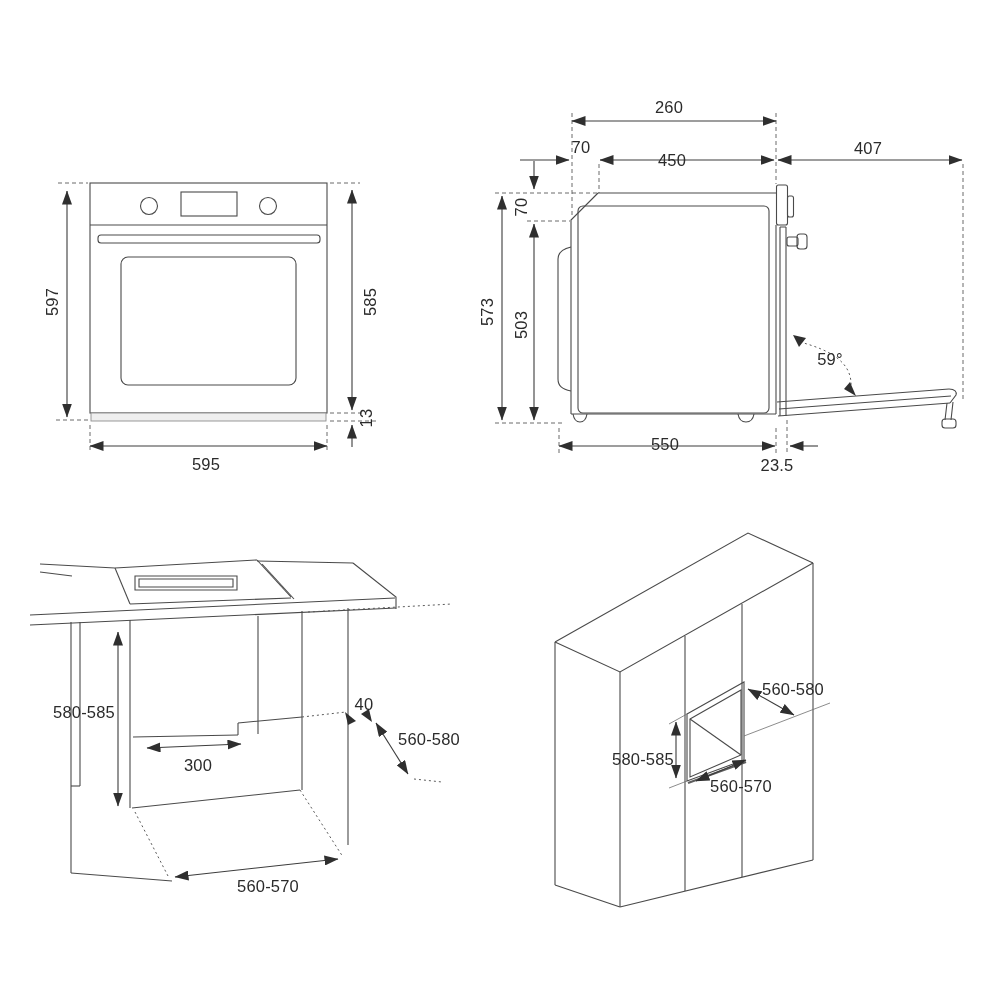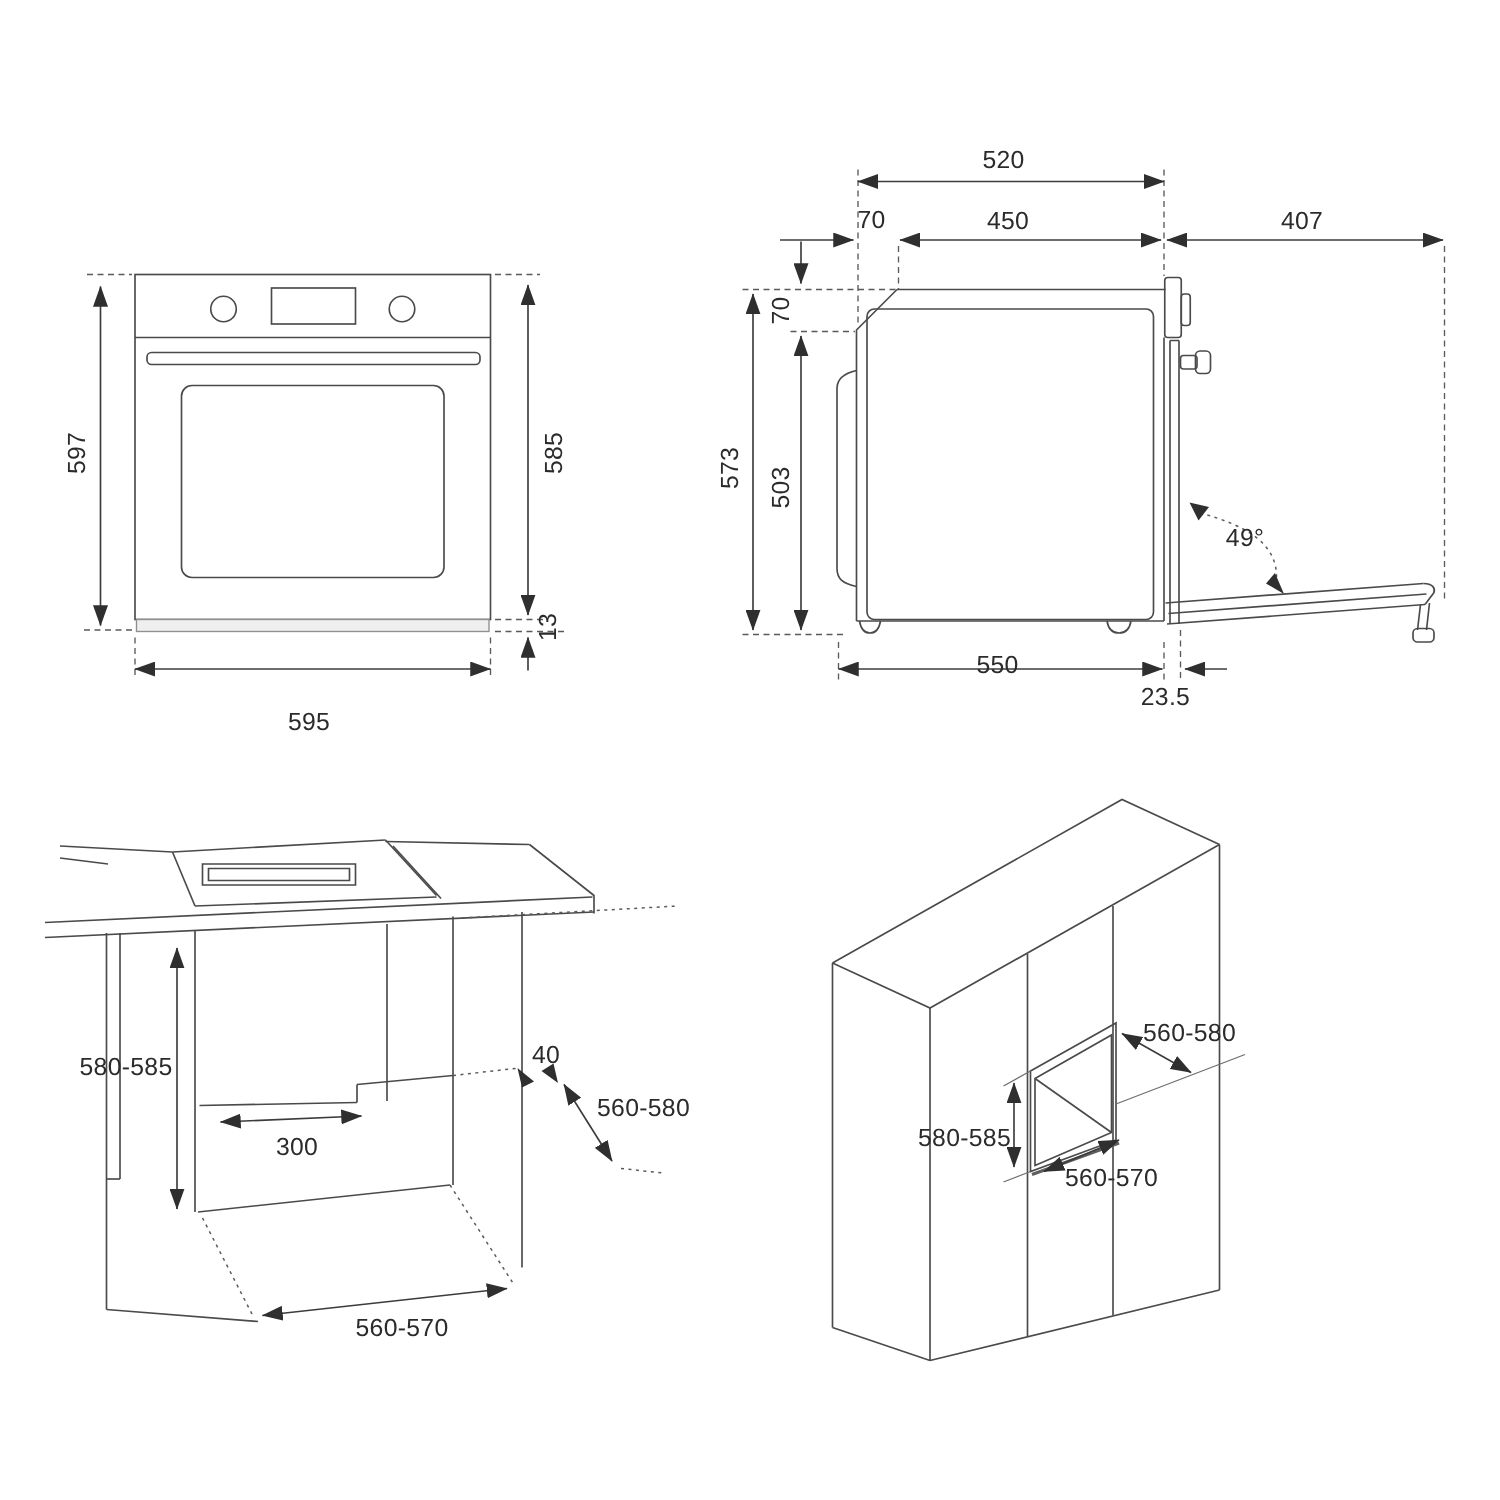--- a/index.html
+++ b/index.html
@@ -165,30 +165,30 @@
 
     <line class="dim" x1="676" y1="722" x2="676" y2="778" marker-start="url(#ah)" marker-end="url(#ah)"></line>
     <line class="dim" x1="748" y1="689" x2="794" y2="715" marker-start="url(#ah)" marker-end="url(#ah)"></line>
     <line class="dim" x1="696" y1="781" x2="746" y2="760" marker-start="url(#ah)" marker-end="url(#ah)"></line>
   </g>
 </svg>
 
   <div class="lbl rot" style="left:52px;top:302px">597</div>
   <div class="lbl rot" style="left:370px;top:302px">585</div>
   <div class="lbl rot" style="left:366px;top:418px">13</div>
-  <div class="lbl" style="left:206px;top:482px">595</div>
-
-  <div class="lbl" style="left:669px;top:107px">520</div>
+  <div class="lbl" style="left:206px;top:464px">595</div>
+
+  <div class="lbl" style="left:669px;top:107px">260</div>
   <div class="lbl" style="left:581px;top:147px">70</div>
-  <div class="lbl" style="left:672px;top:148px">450</div>
+  <div class="lbl" style="left:672px;top:160px">450</div>
   <div class="lbl" style="left:868px;top:148px">407</div>
   <div class="lbl rot" style="left:487px;top:312px">573</div>
   <div class="lbl rot" style="left:521px;top:207px">70</div>
   <div class="lbl rot" style="left:521px;top:325px">503</div>
-  <div class="lbl" style="left:830px;top:359px">49°</div>
+  <div class="lbl" style="left:830px;top:359px">59°</div>
   <div class="lbl" style="left:665px;top:444px">550</div>
   <div class="lbl" style="left:777px;top:465px">23.5</div>
 
   <div class="lbl" style="left:84px;top:712px">580-585</div>
   <div class="lbl" style="left:198px;top:765px">300</div>
   <div class="lbl" style="left:364px;top:704px">40</div>
   <div class="lbl" style="left:429px;top:739px">560-580</div>
   <div class="lbl" style="left:268px;top:886px">560-570</div>
 
   <div class="lbl" style="left:643px;top:759px">580-585</div>

